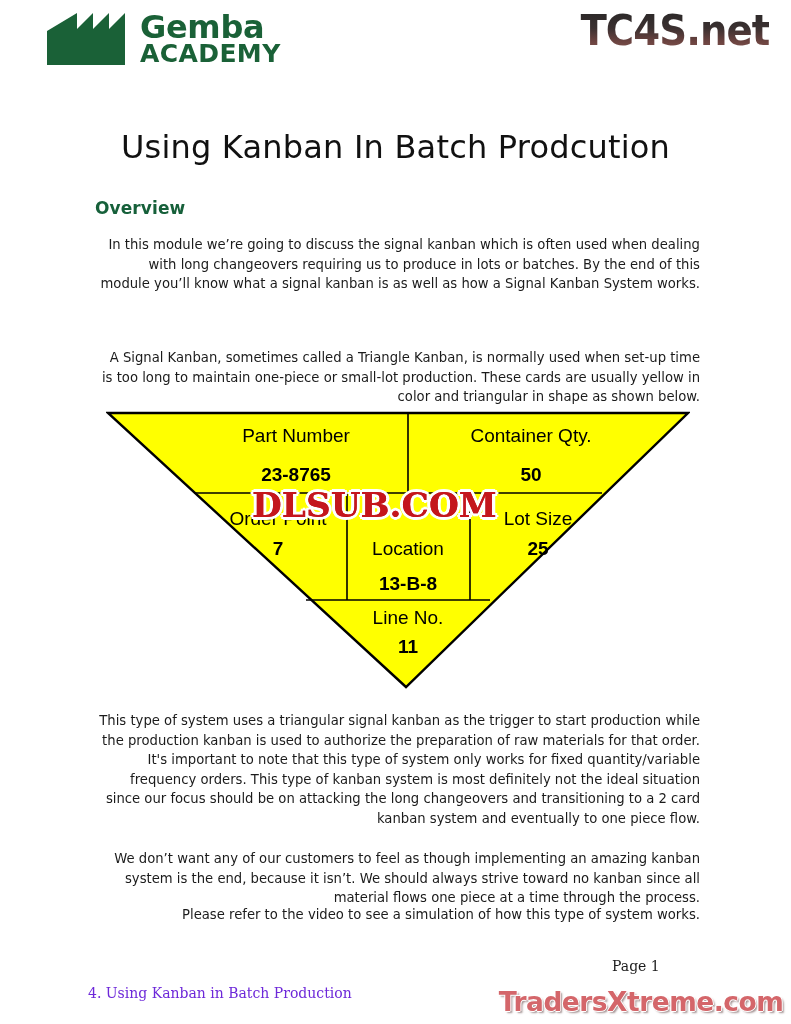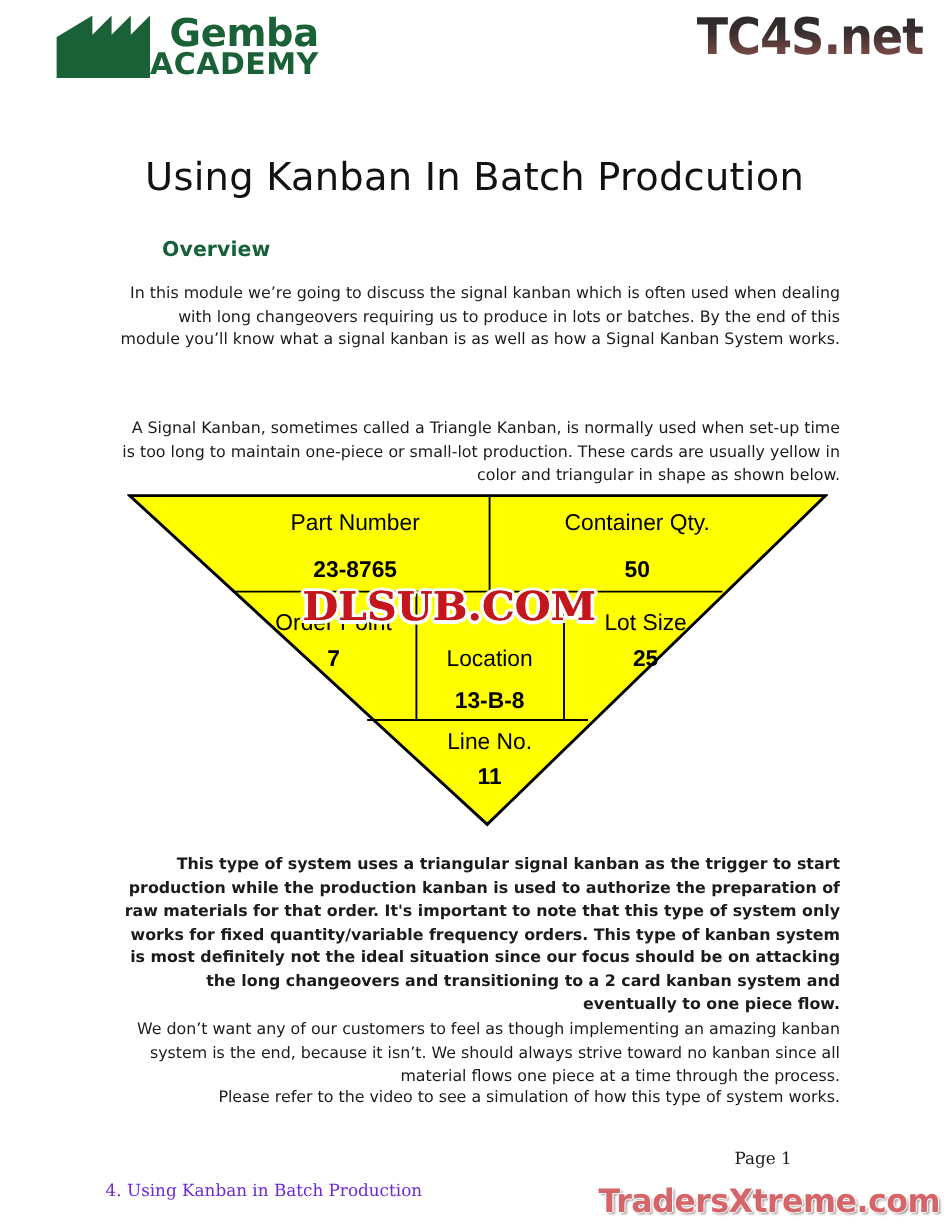--- a/index.html
+++ b/index.html
@@ -36,23 +36,22 @@
     top: 13px;
     display: flex;
     align-items: center;
   }
   .logo-mark {
     width: 78px;
     height: 52px;
     display: block;
   }
   .logo-text {
-    margin-left: 0;
+    margin-left: 15px;
     line-height: 0.92;
-    text-align: right;
   }
   .logo-text .l1 {
     font-family: "DejaVu Sans", sans-serif;
     font-weight: bold;
     font-size: 32px;
     color: #1a6137;
     letter-spacing: -0.3px;
     display: block;
   }
   .logo-text .l2 {
@@ -96,38 +95,37 @@
   }
 
   .h2 {
     position: absolute;
     left: 95px;
     font-family: "DejaVu Sans", sans-serif;
     font-weight: bold;
     font-size: 17px;
     color: #16603a;
     letter-spacing: 0.1px;
-    margin-left: 40px;
   }
   .h2-overview { top: 198px; }
   .h2-definition { top: 312px; }
 
   .para {
     position: absolute;
     left: 95px;
     width: 605px;
     font-family: "DejaVu Sans", sans-serif;
     font-size: 13.2px;
     line-height: 19.5px;
     color: #1b1b1b;
     text-align: right;
   }
   .p-overview { top: 235px; }
   .p-definition { top: 348px; }
-  .p-system { top: 711px; font-weight: bold; }
+  .p-system { top: 711px; }
   .p-customers { top: 849px; }
   .p-video { top: 905px; }
 
   
   .kanban {
     position: absolute;
     left: 106px;
     top: 410px;
     width: 584px;
     height: 282px;

